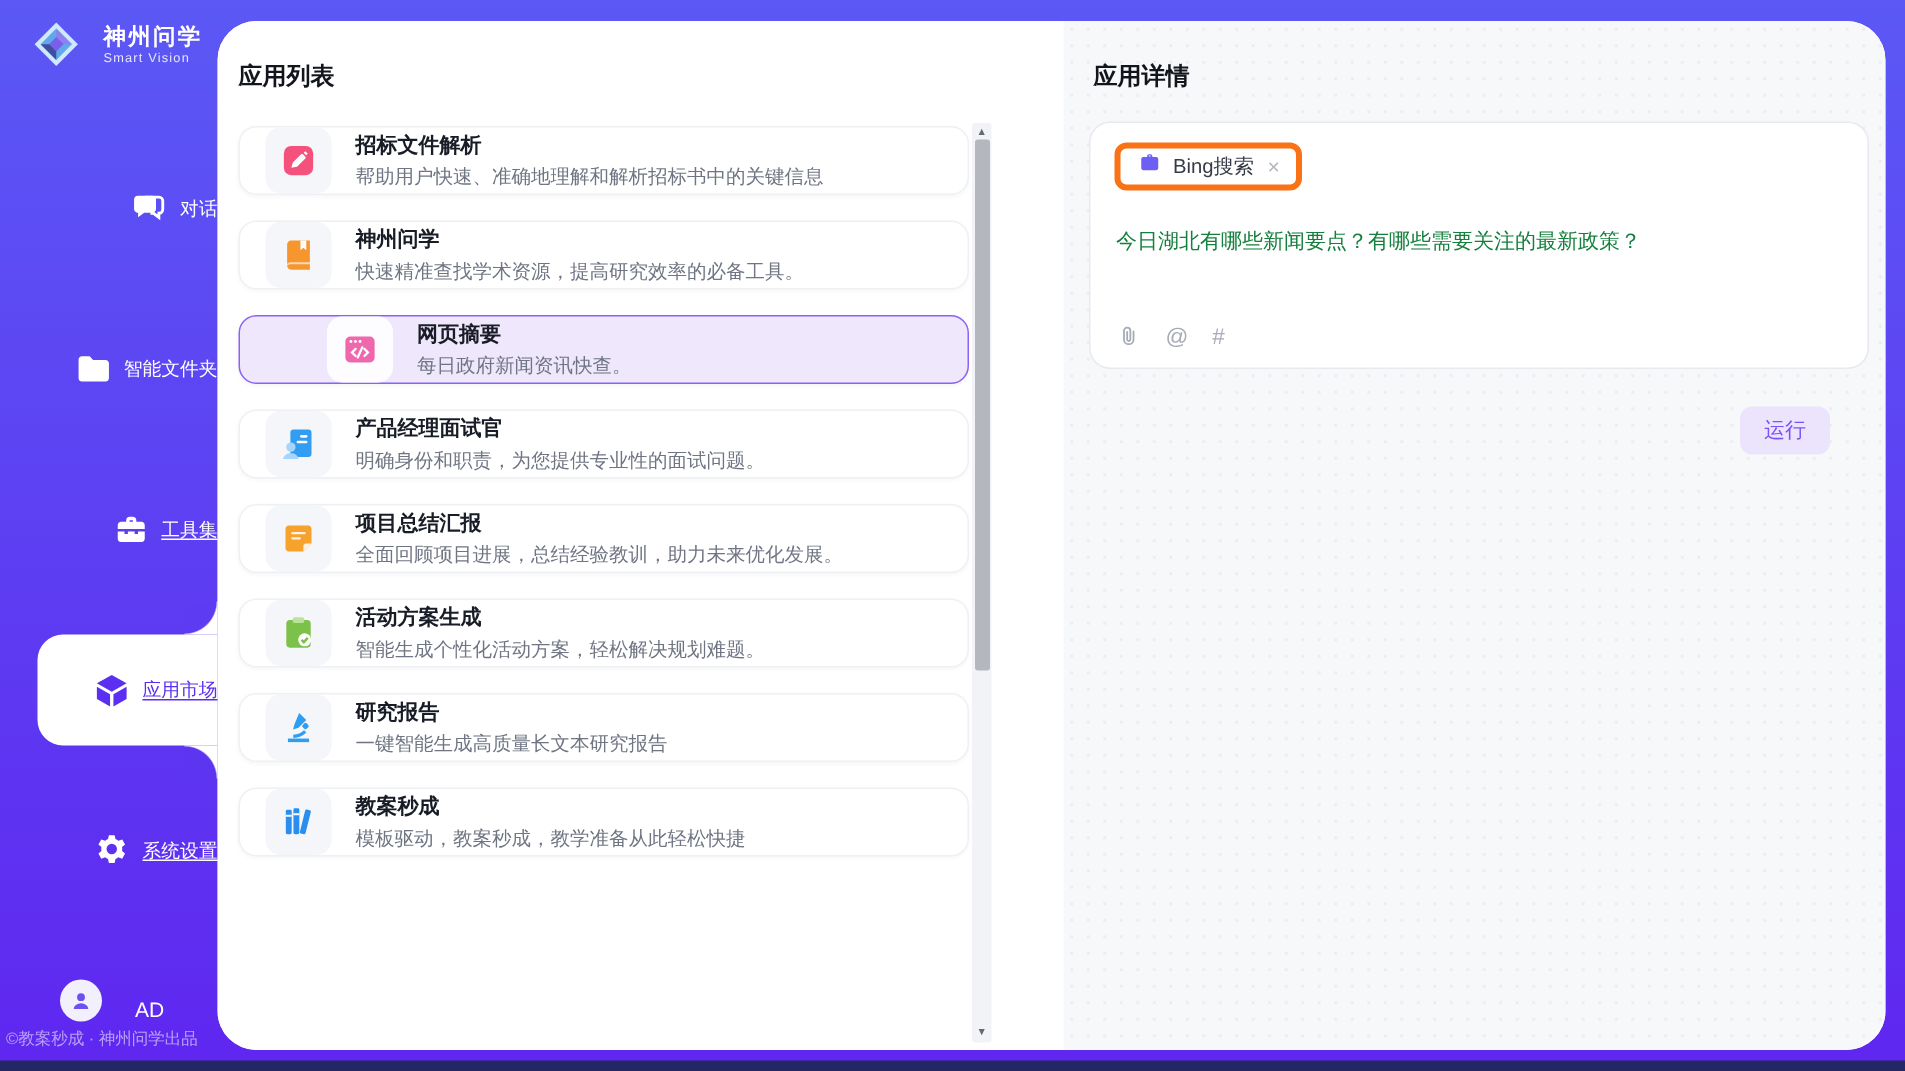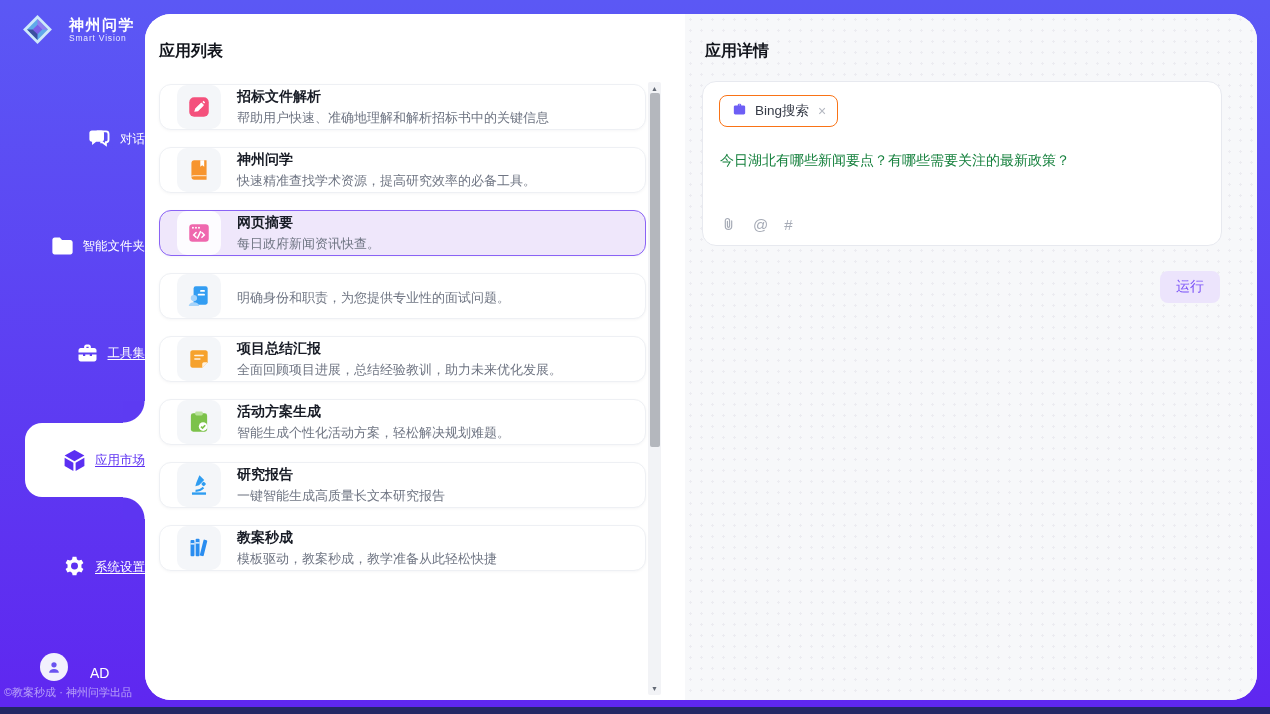--- a/index.html
+++ b/index.html
@@ -36,31 +36,31 @@
   .user { position:absolute; left:40px; bottom:26px; display:flex; align-items:flex-end; gap:22px; }
   .avatar { width:28px; height:28px; border-radius:50%; background:#f2f0fd;
             display:flex; align-items:center; justify-content:center; }
   .avatar svg { width:18px; height:18px; }
   .user-name { color:#fff; font-size:14px; }
   .side-footer { position:absolute; left:4px; bottom:7px; font-size:11px;
                  color:rgba(255,255,255,.55); white-space:nowrap; }
 
   
   .content { position:absolute; left:145px; top:14px; right:13px; bottom:7px;
-             border-radius:26px; overflow:hidden; display:flex; background:#fff; }
+             border-radius:26px; overflow:hidden; display:flex; background:#fff;gap:24px; }
 
   
   .list-panel { width:540px; position:relative; background:#fff; }
   .panel-title { font-size:16px; font-weight:bold; color:#12151c; }
   .list-title { position:absolute; top:27px; left:14px; }
   .cards { position:absolute; top:70px; left:14px; right:39px; }
   .card { height:46px; margin-bottom:17px; border:1px solid #eef0f4; border-radius:12px;
           display:flex; align-items:center; background:#fff;
           box-shadow:0 1px 3px rgba(20,24,40,.04); cursor:pointer; }
-  .card.selected { background:#efe7fb; border:1.5px solid #8a63f5; }
+  .card.selected { background:#efe7fb; border:1.5px solid #8a63f5;padding-left:41px; }
   .app-icon { width:44px; height:44px; border-radius:10px; background:#f4f6f9; flex:0 0 44px;
               display:flex; align-items:center; justify-content:center; margin:0 16px 0 17px; }
   .card.selected .app-icon { background:#fdfcff; }
   .app-icon svg { width:26px; height:26px; }
   .card-title { font-size:14px; font-weight:bold; color:#181c26; }
   .card-desc { font-size:13px; color:#6f7583; margin-top:3px; }
 
   .scrollbar { position:absolute; top:68px; bottom:5px; right:24px; width:13px;
                background:#f2f3f6; border-radius:2px; }
   .sb-arrow { height:13px; display:flex; align-items:center; justify-content:center;
@@ -69,21 +69,21 @@
   .sb-thumb { position:absolute; top:11px; left:1.5px; width:10px; height:354px;
               background:#b4b7bd; border-radius:2px; cursor:pointer; }
 
   
   .detail-panel { flex:1; position:relative; background-color:#f7f8fa;
      background-image:radial-gradient(#ececf1 1px, transparent 1.2px); background-size:11px 11px; }
   .detail-title { position:absolute; top:27px; left:20px; }
   .prompt-card { position:absolute; top:67px; left:17px; width:520px; height:165px;
                  background:#fff; border:1px solid #e7e9ef; border-radius:14px; }
   .chip { position:absolute; top:13px; left:16px; height:32px; display:inline-flex;
-          align-items:center; gap:7px; padding:0 11px; border:1px solid #f97316;
+          align-items:center; gap:7px; padding:0 11px; border:4px solid #f97316;
           border-radius:8px; background:#fff; cursor:pointer; }
   .chip svg { width:17px; height:17px; }
   .chip-label { font-size:13.5px; color:#363b47; }
   .chip-close { font-size:14px; color:#b3b7c0; margin-left:2px; cursor:pointer; }
   .prompt-text { position:absolute; top:70px; left:17px; right:16px;
                  font-size:14px; color:#15803d; cursor:text; }
   .prompt-tools { position:absolute; bottom:12px; left:17px; display:flex; gap:16px;
                   align-items:center; color:#a6abb6; }
   .prompt-tools svg { width:17px; height:17px; display:block; }
   .tool-txt { font-size:15px; line-height:17px; cursor:pointer; }
@@ -209,20 +209,21 @@
     <span class="app-icon">
               <svg viewBox="0 0 24 24">
                 <rect x="7" y="3" width="13" height="17" rx="2" fill="#339df2"></rect>
                 <rect x="13" y="6.5" width="4.5" height="1.6" rx=".8" fill="#fff"></rect>
                 <rect x="10.8" y="10" width="6.7" height="1.6" rx=".8" fill="#fff"></rect>
                 <circle cx="7.3" cy="13.9" r="2.9" fill="#a6d4fb"></circle>
                 <path fill="#a6d4fb" d="M2.5 21.2a4.9 4.3 0 0 1 9.6 0z"></path>
               </svg>
             </span>
     <span class="card-text">
+      <div class="card-title">产品经理面试官</div>
       <div class="card-desc">明确身份和职责，为您提供专业性的面试问题。</div>
     </span>
   </div>
           <div class="card">
     <span class="app-icon">
               <svg viewBox="0 0 24 24">
                 <path fill="#f6a22d" d="M4 6c0-1.1.9-2 2-2h12c1.1 0 2 .9 2 2v9l-5 5H6c-1.1 0-2-.9-2-2z"></path>
                 <path fill="#fff" opacity=".85" d="M15 20v-3.5c0-.8.7-1.5 1.5-1.5H20z"></path>
                 <rect x="7.5" y="8" width="9" height="1.4" rx=".7" fill="#fff" opacity=".85"></rect>
                 <rect x="7.5" y="11.2" width="6" height="1.4" rx=".7" fill="#fff" opacity=".85"></rect>

